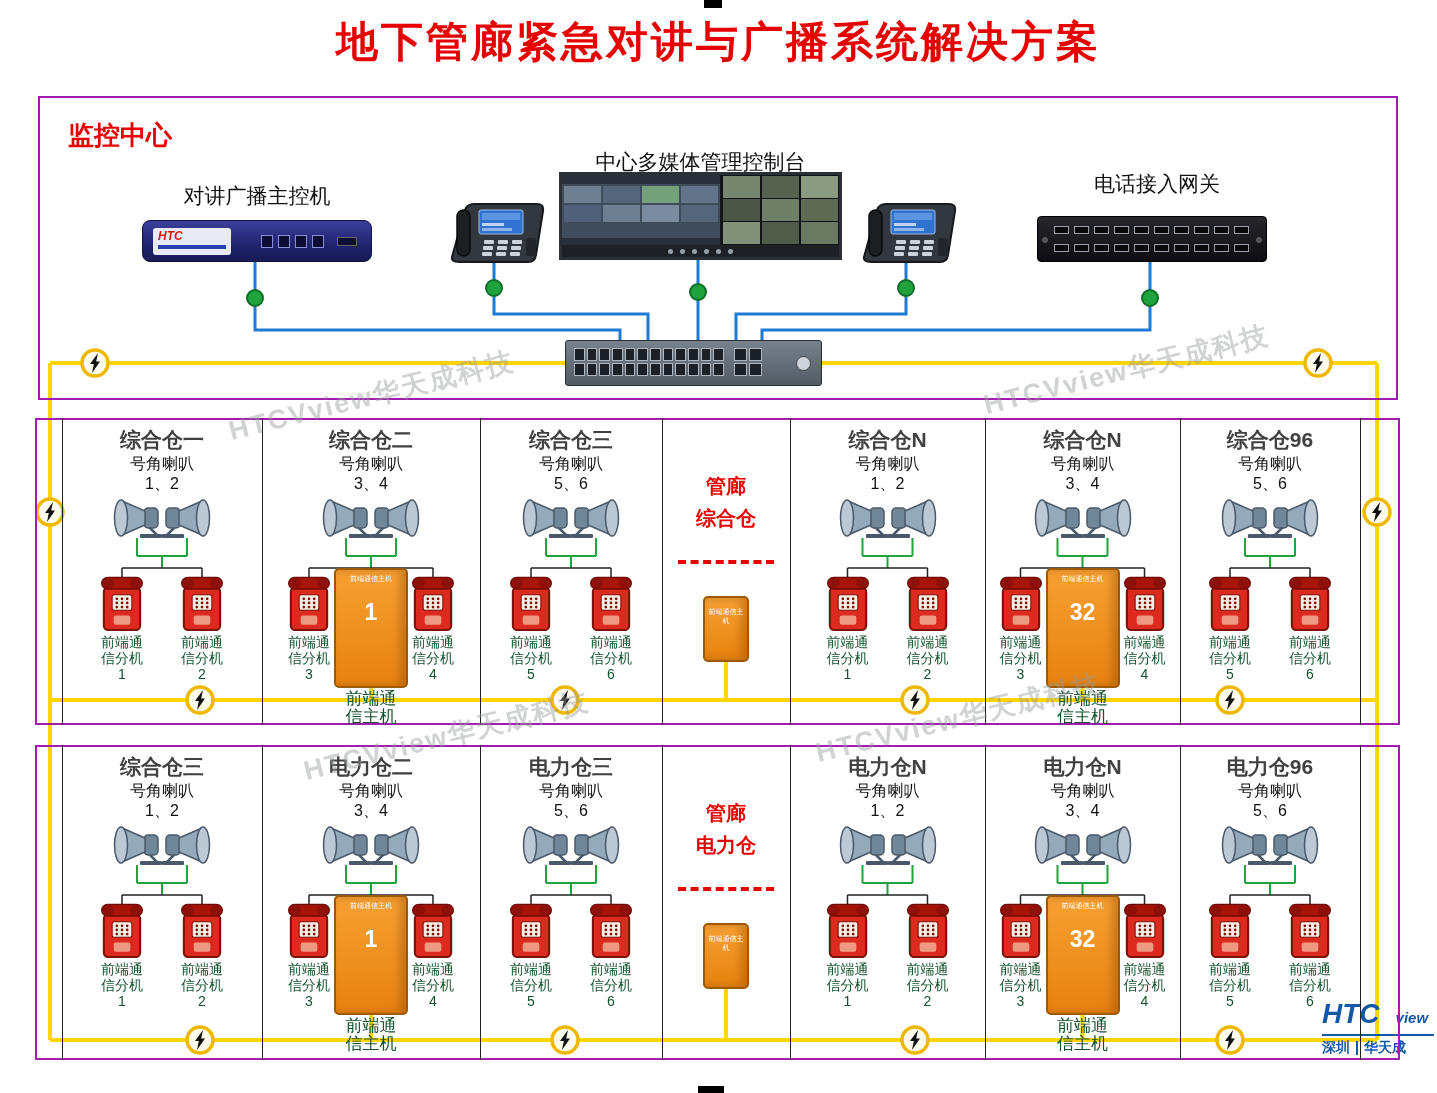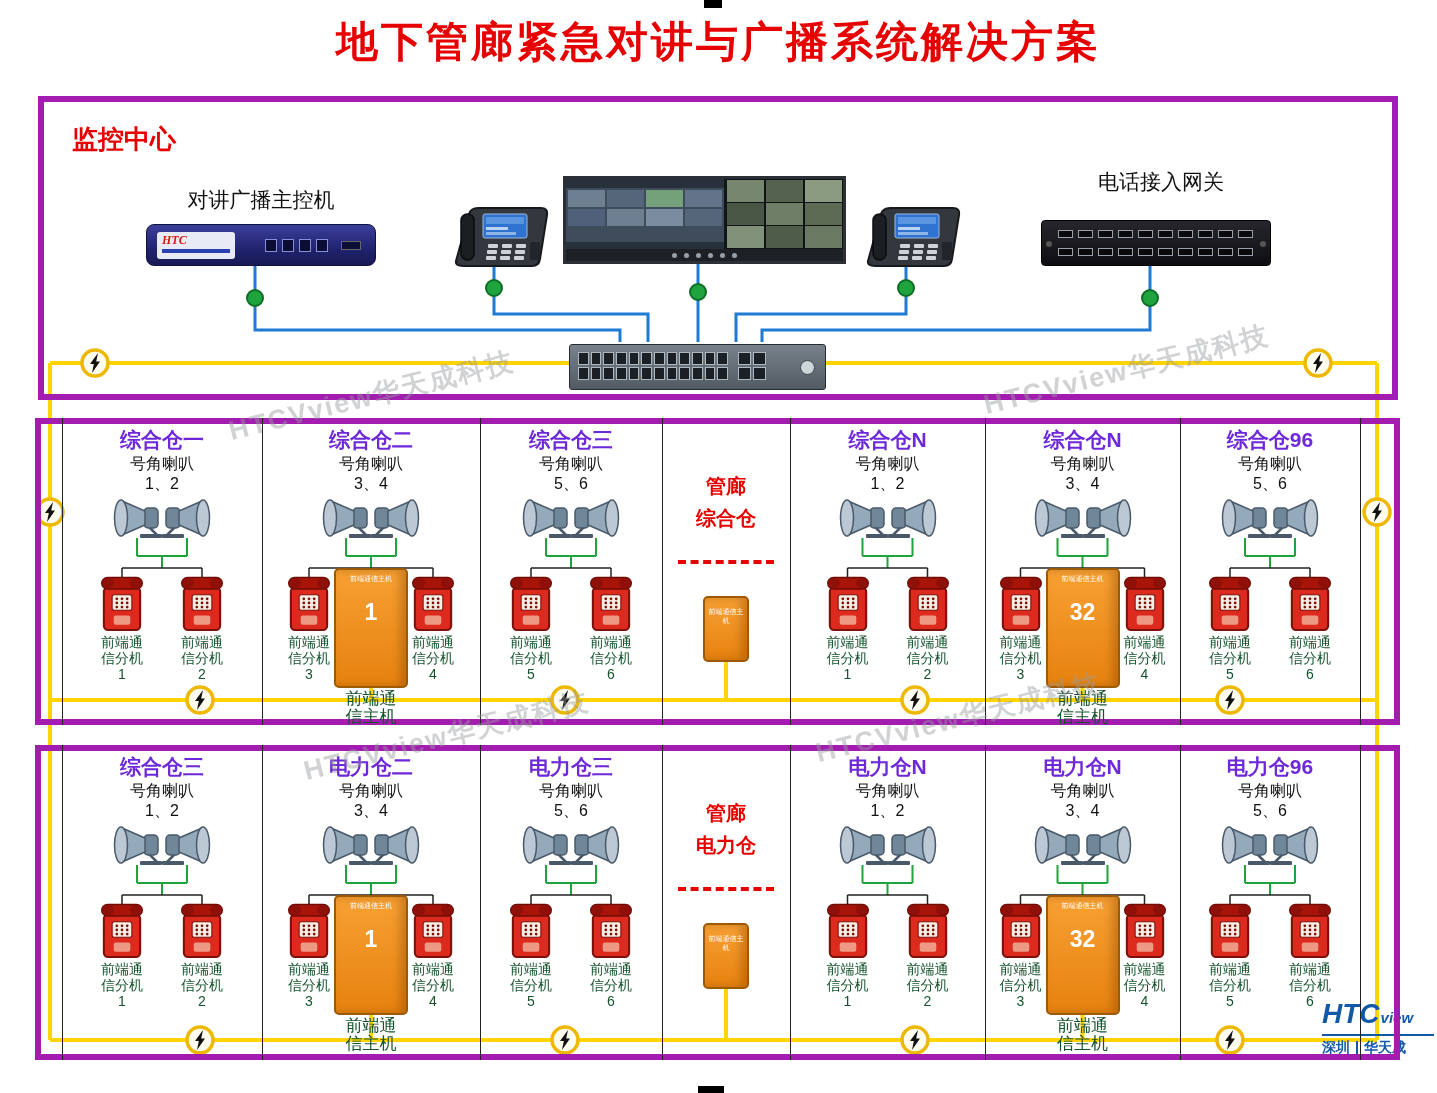--- a/index.html
+++ b/index.html
@@ -3,27 +3,27 @@
 <meta charset="utf-8">
 <style>
   html,body{margin:0;padding:0;background:#fff;}
   .page{position:relative;width:1437px;height:1093px;background:#fff;overflow:hidden;
         font-family:"Liberation Sans",sans-serif;color:#111;}
   .page *{box-sizing:border-box;}
   #overlay{position:absolute;left:0;top:0;z-index:0;}
   #defs-svg{position:absolute;width:0;height:0;}
   .main-title{position:absolute;left:0;top:14px;width:100%;margin:0;text-align:center;
         font-size:42px;font-weight:bold;color:#e60000;letter-spacing:3px;}
-  .box{position:absolute;border:6px solid #a21caf;background:transparent;font-family:Liberation Serif, serif;}
+  .box{position:absolute;border:2px solid #a21caf;background:transparent;}
   .top-box{left:38px;top:96px;width:1360px;height:304px;}
   .mc-title{position:absolute;left:28px;top:20px;font-size:26px;font-weight:bold;color:#e60000;}
   .dev-label{position:absolute;text-align:center;font-size:21px;color:#111;}
   .lb-main{left:102px;top:84px;width:230px;}
   .lb-console{left:519px;top:50px;width:283px;}
-  .lb-gateway{left:992px;top:66px;width:250px;}
+  .lb-gateway{left:992px;top:72px;width:250px;}
   
   .mc-device{position:absolute;left:102px;top:122px;width:230px;height:42px;border-radius:8px;
         background:linear-gradient(180deg,#3c3f9a,#20236e 60%,#181a55);border:1px solid #10123f;}
   .mc-panel{position:absolute;left:10px;top:7px;width:78px;height:27px;background:#e8eaf6;border-radius:3px;padding:1px 5px;}
   .mc-brand{color:#d81a10;font-weight:900;font-style:italic;font-size:12px;line-height:14px;display:block;}
   .mc-stripe{display:block;height:4px;background:#2a3fb0;margin-top:2px;}
   .mc-ports{position:absolute;left:118px;top:14px;display:flex;gap:5px;}
   .mc-port{width:12px;height:13px;background:#0b0d35;border:1.5px solid #8890d8;}
   .mc-led{position:absolute;right:14px;top:16px;width:20px;height:9px;background:#0b0d35;border:1px solid #666;}
   
@@ -56,21 +56,21 @@
   .sw-ports{position:absolute;left:8px;top:7px;width:150px;display:grid;grid-template-columns:repeat(12,1fr);
         grid-template-rows:repeat(2,13px);gap:2px;}
   .sw-port{background:#1a2026;border:1px solid #aeb7bf;}
   .sw-extra{position:absolute;left:168px;top:7px;width:28px;display:grid;grid-template-columns:repeat(2,1fr);
         grid-template-rows:repeat(2,13px);gap:2px;}
   .sw-logo{position:absolute;right:10px;top:15px;width:15px;height:15px;border-radius:50%;
         background:#cdd5db;border:1px solid #3a4148;}
   
   .sec-box{left:35px;width:1365px;}
   .vline{position:absolute;width:0;border-left:1.5px solid #222;}
-  .sec-title{position:absolute;text-align:center;font-size:21px;font-weight:bold;color:#6d28d9;}
+  .sec-title{position:absolute;text-align:center;font-size:21px;font-weight:bold;color:#404040;}
   .spk-label{position:absolute;text-align:center;font-size:16px;line-height:20px;color:#111;white-space:pre-line;}
   .caption{position:absolute;text-align:center;font-size:14px;line-height:16px;color:#14532d;white-space:pre-line;}
   .cab-caption{font-size:17px;line-height:18px;}
   .corridor-label{position:absolute;text-align:center;font-size:20px;font-weight:bold;color:#e60000;
         line-height:32px;white-space:pre-line;}
   .dotline{position:absolute;border-top:4px dashed #e60000;}
   .cabinet{position:absolute;background:linear-gradient(180deg,#f7a033,#e6820f);border:2px solid #9c5a04;
         border-radius:5px;box-shadow:inset -6px 0 8px rgba(120,60,0,.35);}
   .cab-top{margin-top:5px;text-align:center;font-size:7px;line-height:8px;color:#fff;}
   .cab-top.sm{margin-top:9px;font-size:7px;line-height:9px;padding:0 2px;}
@@ -79,21 +79,21 @@
   
   .wm{position:absolute;z-index:1;font-size:27px;font-weight:bold;color:rgba(150,155,160,0.45);
         transform:rotate(-14deg);white-space:nowrap;letter-spacing:2px;}
   .wm1{left:225px;top:378px;}.wm2{left:980px;top:352px;}.wm3{left:300px;top:718px;}.wm4{left:812px;top:700px;}
   .trim{position:absolute;background:#000;}
   .trim-top{left:704px;top:0;width:18px;height:8px;}
   .trim-bottom{left:698px;top:1086px;width:26px;height:7px;}
   .logo{position:absolute;left:1322px;top:1000px;width:112px;}
   .logo-top{color:#1159a8;line-height:28px;}
   .logo-htc{font-size:28px;font-weight:900;font-style:italic;}
-  .logo-view{font-size:15px;font-weight:bold;font-style:italic;margin-left:1px;}
+  .logo-view{font-size:15px;font-weight:bold;font-style:italic;margin-left:16px;}
   .logo-bottom{margin-top:2px;border-top:2px solid #1159a8;padding-top:3px;font-size:14px;font-weight:bold;
         color:#1159a8;display:flex;gap:6px;align-items:center;}
   .logo-sep{width:2px;height:14px;background:#1159a8;}
 </style>
 </head>
 <body>
 
 <div class="page" id="page">
 
   <svg id="defs-svg" xmlns="http://www.w3.org/2000/svg" xmlns:xlink="http://www.w3.org/1999/xlink">
@@ -270,20 +270,21 @@
 
   <div class="trim trim-top"></div>
   <div class="trim trim-bottom"></div>
 
   <h1 class="main-title">地下管廊紧急对讲与广播系统解决方案</h1>
 
   <div class="box top-box">
     <div class="mc-title">监控中心</div>
 
     <div class="dev-label lb-main">对讲广播主控机</div>
+    <div class="dev-label lb-console">中心多媒体管理控制台</div>
     <div class="dev-label lb-gateway">电话接入网关</div>
 
     <div class="mc-device">
       <div class="mc-panel">
         <span class="mc-brand">HTC</span>
         <span class="mc-stripe"></span>
       </div>
       <div class="mc-ports">
           <span class="mc-port"></span>
           <span class="mc-port"></span>

